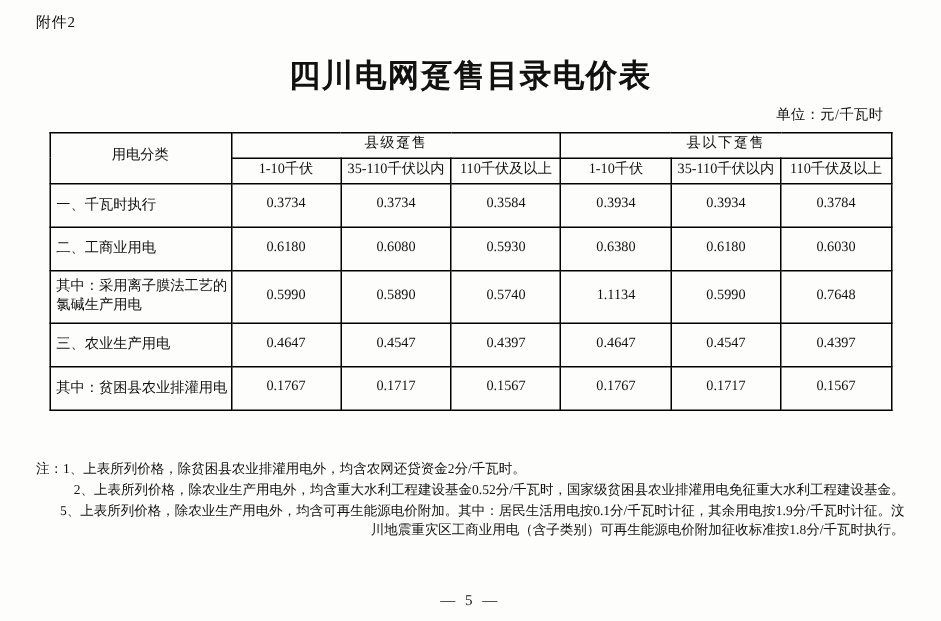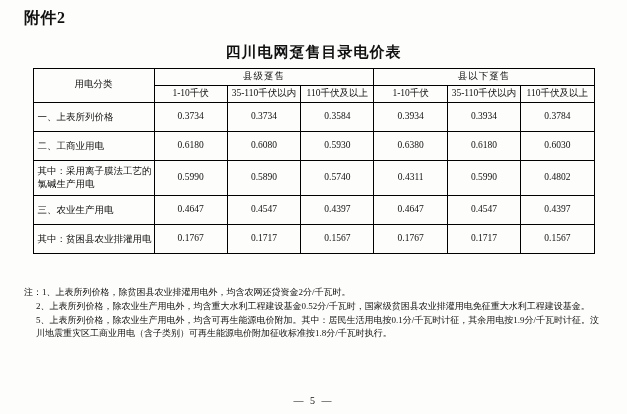--- a/index.html
+++ b/index.html
@@ -16,28 +16,28 @@
     position: relative;
   }
   .page {
     position: relative;
     width: 627px;
     height: 414px;
     box-sizing: border-box;
     padding: 6px 22px 0 22px;
   }
   .attachment-label {
-    font-size: 16px;
-    font-weight: bold;
+    font-size: 10px;
+    font-weight: normal;
     letter-spacing: 0.5px;
     margin: 2px 0 0 2px;
   }
   .doc-title {
     text-align: center;
-    font-size: 15px;
+    font-size: 21px;
     font-weight: bold;
     letter-spacing: 1px;
     margin-top: 14px;
     margin-bottom: 6px;
   }
   .unit-line {
     text-align: right;
     font-size: 9.5px;
     margin-right: 16px;
     margin-bottom: 5px;
@@ -90,60 +90,62 @@
     margin-bottom: 1px;
     text-indent: 0;
   }
   .notes .n-first {
     margin-bottom: 1px;
     margin-top: 32px;
   }
   .notes .n-indent {
     padding-left: 12px;
     text-indent: 0;
+    text-align: right;
   }
   .page-number {
     position: absolute;
     bottom: 8px;
     left: 0;
     width: 627px;
     text-align: center;
     font-size: 10px;
     letter-spacing: 2px;
   }
 </style>
 </head>
 <body>
 
 <div class="page">
 
   <div class="attachment-label">附件2</div>
 
   <div class="doc-title">四川电网趸售目录电价表</div>
 
+  <div class="unit-line">单位：元/千瓦时</div>
 
   <table class="price">
     <thead>
       <tr>
         <th class="cat-head" rowspan="2">用电分类</th>
         <th class="grp-head" colspan="3">县级趸售</th>
         <th class="grp-head" colspan="3">县以下趸售</th>
       </tr>
       <tr>
         <th>1-10千伏</th>
         <th>35-110千伏以内</th>
         <th>110千伏及以上</th>
         <th>1-10千伏</th>
         <th>35-110千伏以内</th>
         <th>110千伏及以上</th>
       </tr>
     </thead>
     <tbody>
       <tr>
-        <td class="cat">一、上表所列价格</td>
+        <td class="cat">一、千瓦时执行</td>
         <td>0.3734</td>
         <td>0.3734</td>
         <td>0.3584</td>
         <td>0.3934</td>
         <td>0.3934</td>
         <td>0.3784</td>
       </tr>
       <tr>
         <td class="cat">二、工商业用电</td>
         <td>0.6180</td>
@@ -151,23 +153,23 @@
         <td>0.5930</td>
         <td>0.6380</td>
         <td>0.6180</td>
         <td>0.6030</td>
       </tr>
       <tr class="tall">
         <td class="cat">其中：采用离子膜法工艺的氯碱生产用电</td>
         <td>0.5990</td>
         <td>0.5890</td>
         <td>0.5740</td>
-        <td>0.4311</td>
+        <td>1.1134</td>
         <td>0.5990</td>
-        <td>0.4802</td>
+        <td>0.7648</td>
       </tr>
       <tr>
         <td class="cat">三、农业生产用电</td>
         <td>0.4647</td>
         <td>0.4547</td>
         <td>0.4397</td>
         <td>0.4647</td>
         <td>0.4547</td>
         <td>0.4397</td>
       </tr>

